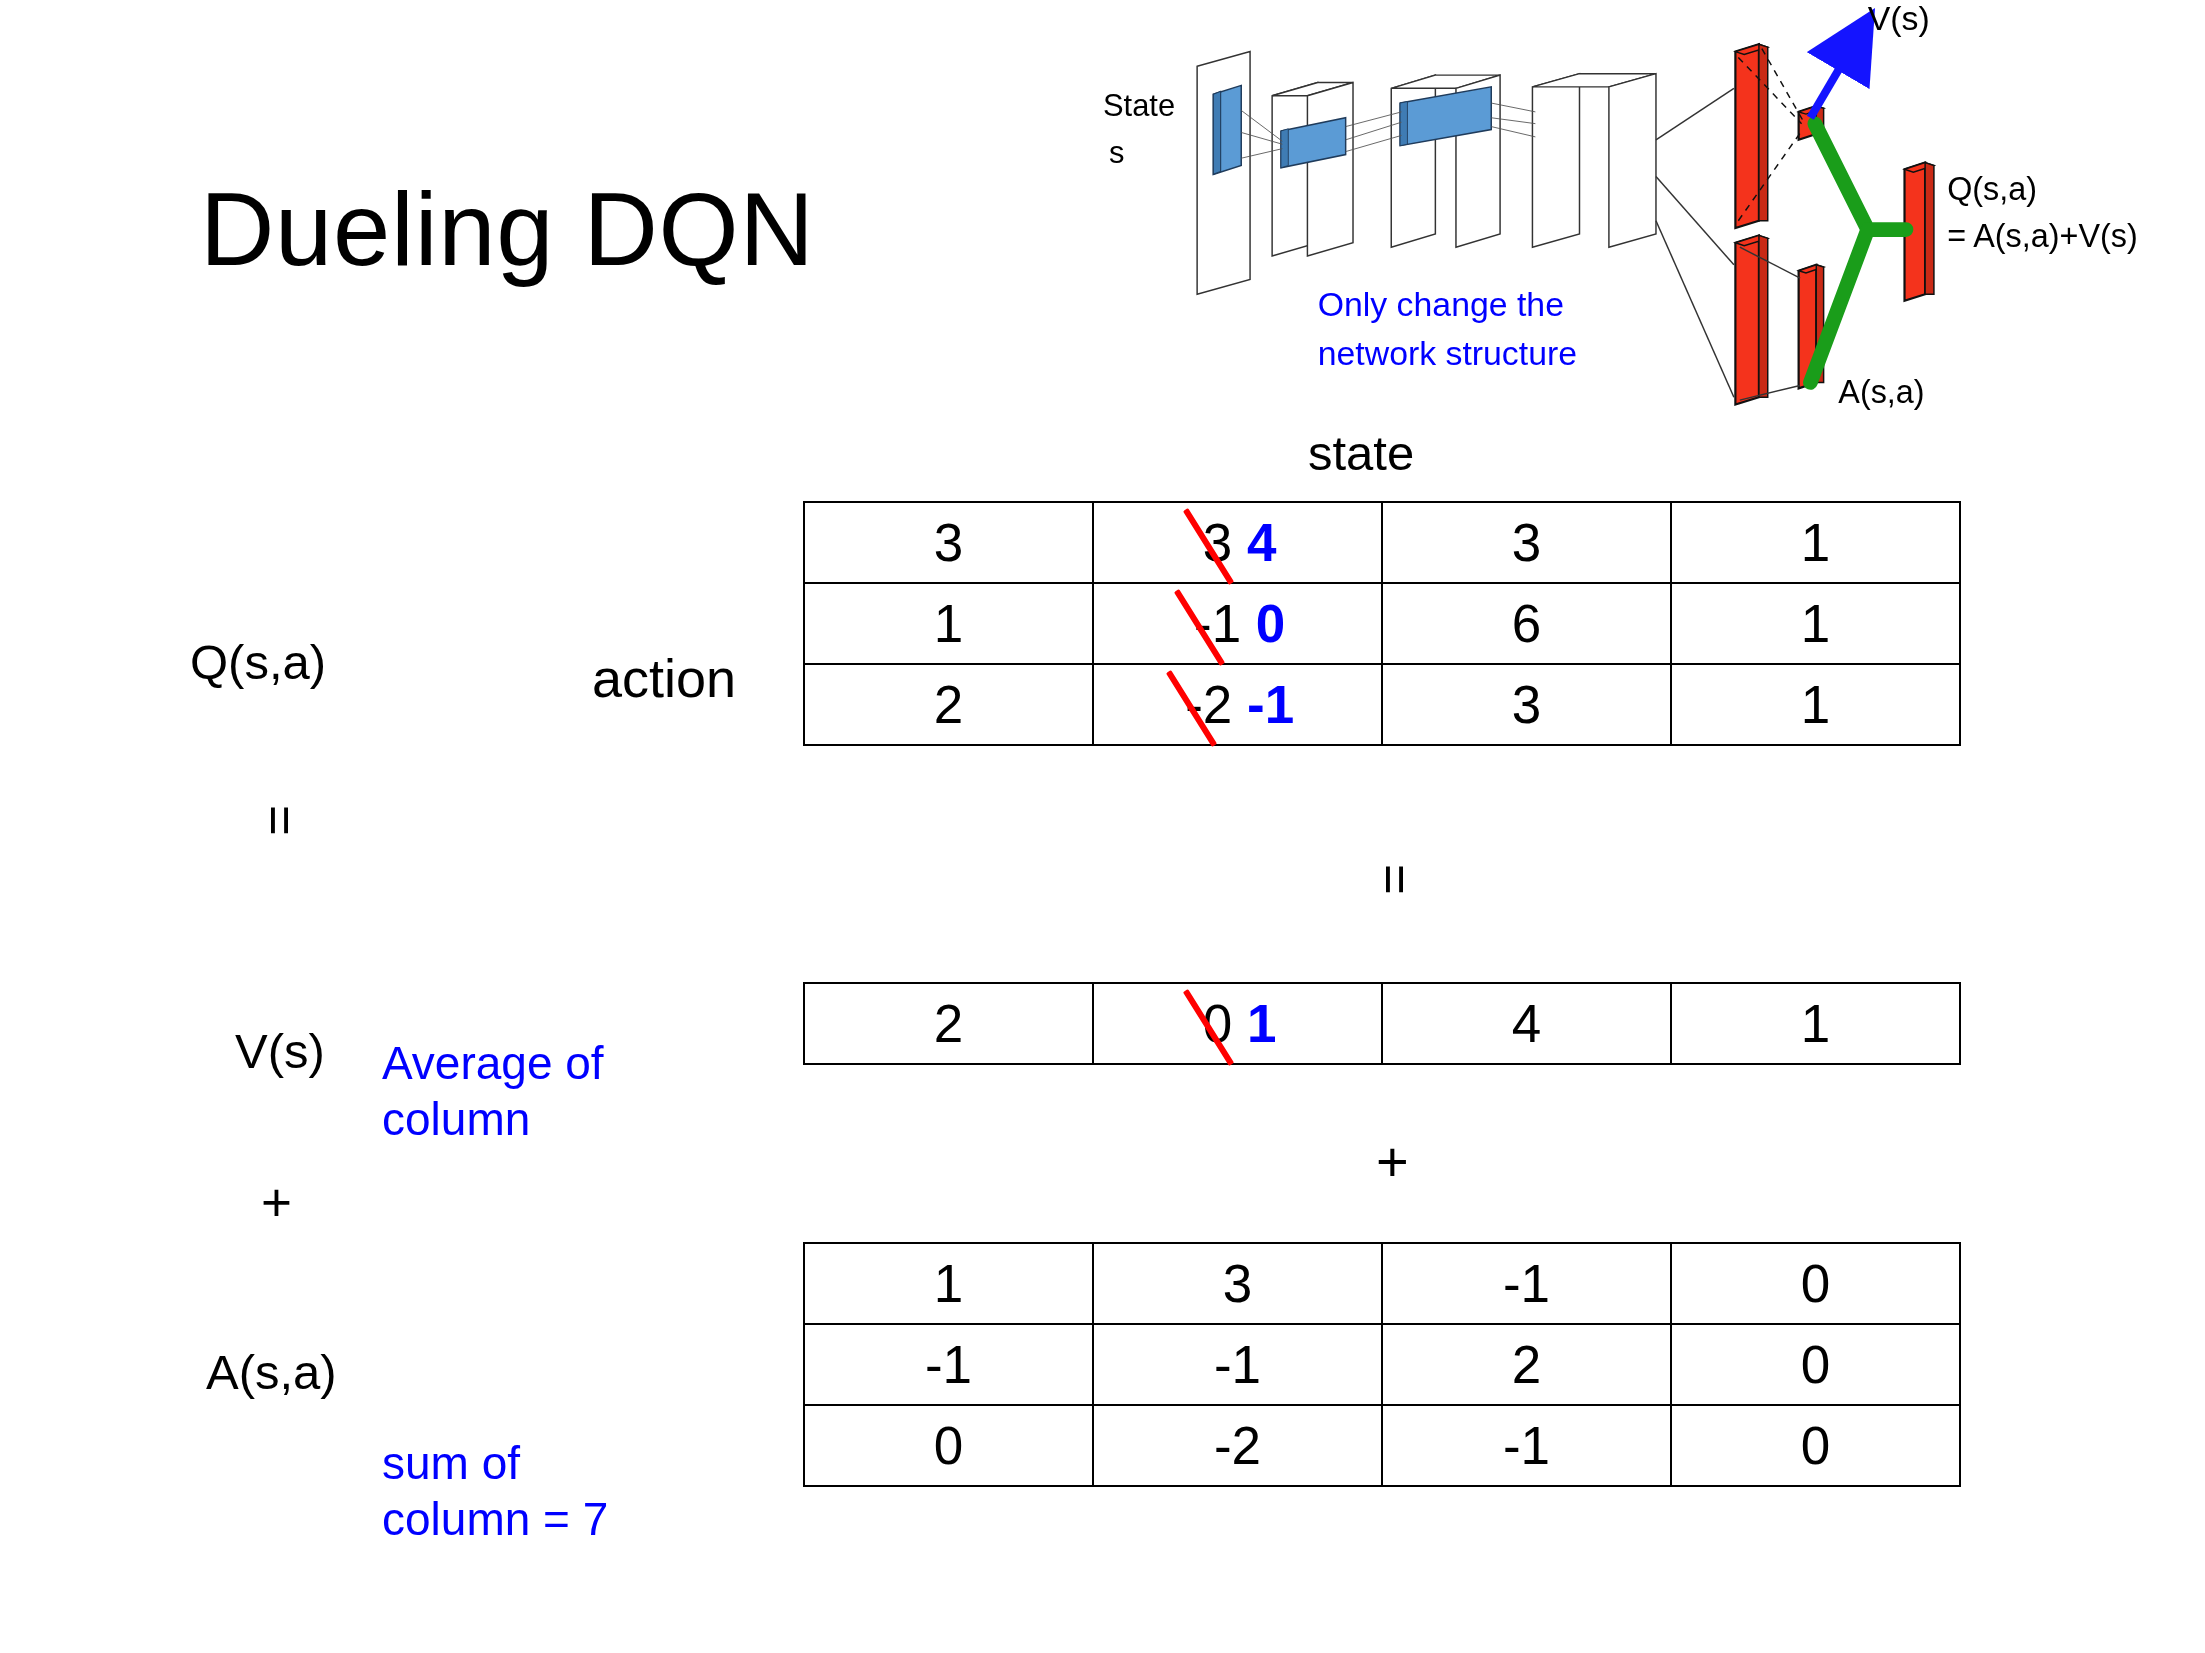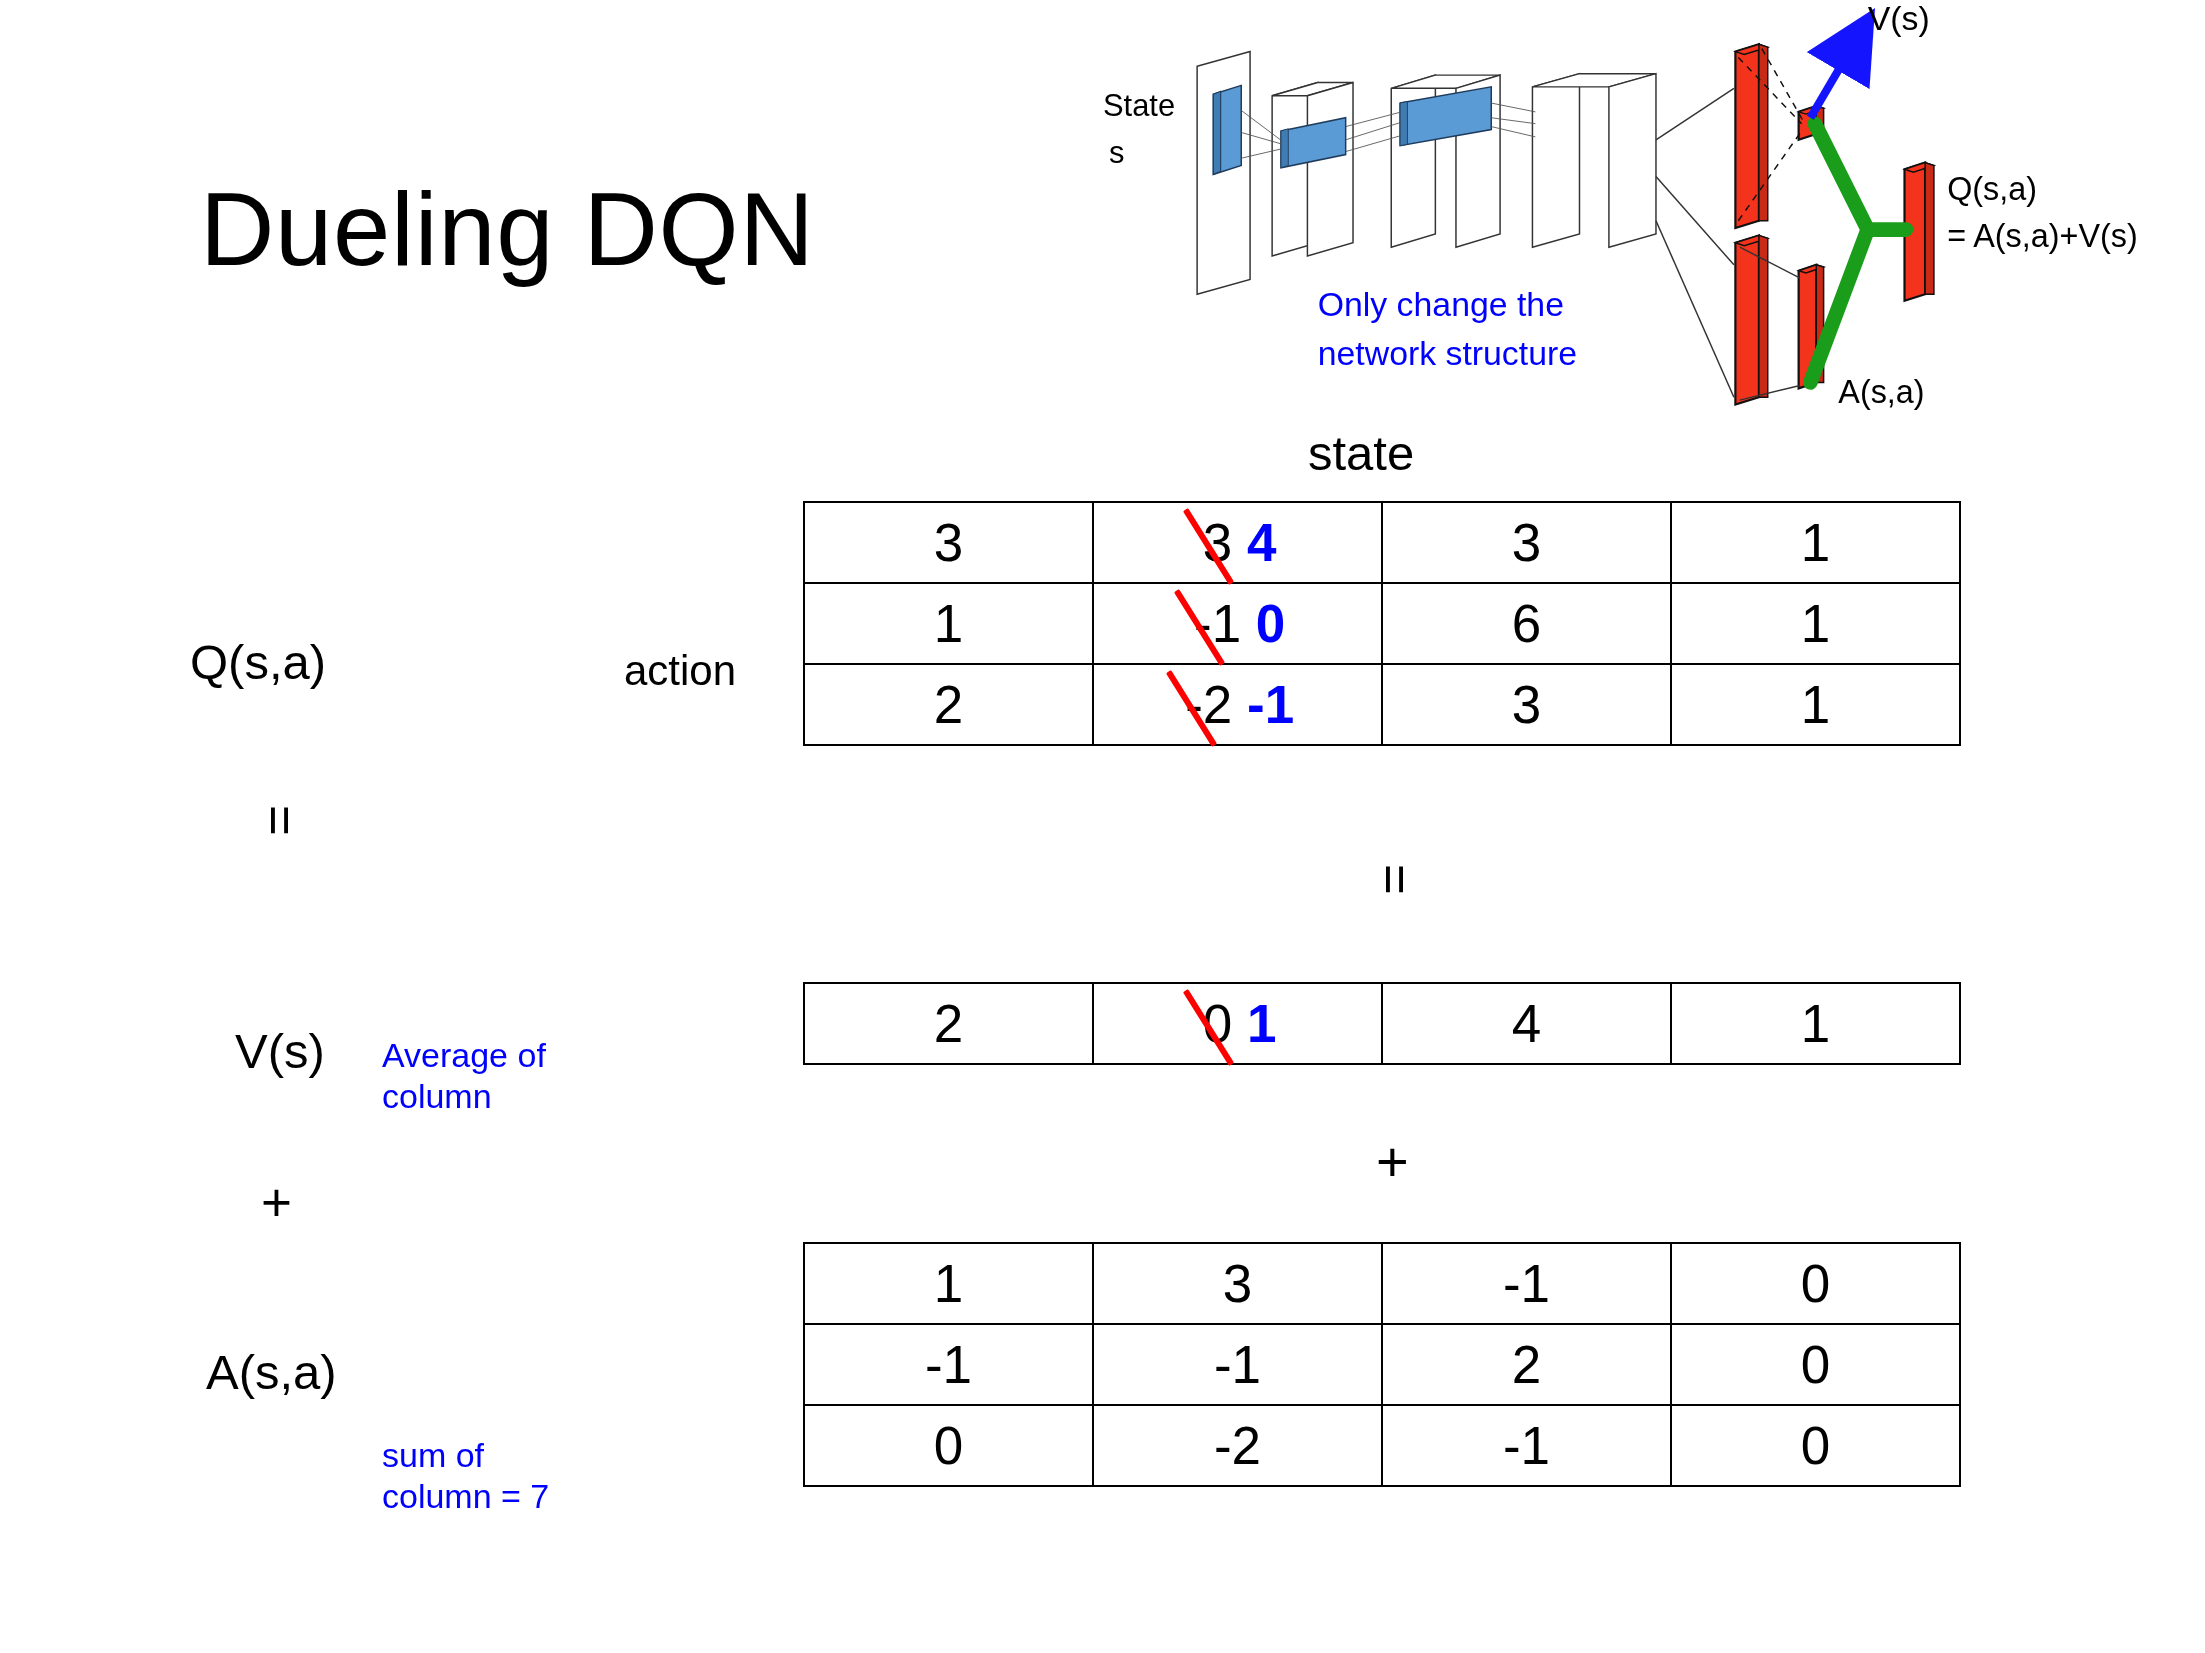--- a/index.html
+++ b/index.html
@@ -14,34 +14,34 @@
     left:176px; top:176px; width:809px;
     font-size:103px; line-height:1.05; font-weight:300;
     letter-spacing:0.7px; color:#000; white-space:nowrap;margin-left:24px;
   }
 
   
   .axis-label{font-size:49px; color:#000; white-space:nowrap;}
   #label-q{left:190px; top:634px;}
   #label-v{left:235px; top:1023px;}
   #label-a{left:206px; top:1344px;}
-  #label-action{left:624px; top:647px; font-size:42px;}
+  #label-action{left:592px; top:647px; font-size:54px;}
   #label-state{left:1308px; top:425px; font-size:49px;}
 
   
   .op{font-size:53px; font-weight:500; color:#000; line-height:1;}
   #op-eq-left{left:265px; top:794px; transform:rotate(90deg); transform-origin:center;}
   #op-plus-left{left:261px; top:1176px;}
 
   
   #op-eq-mid{left:1380px; top:853px; font-size:53px; transform:rotate(90deg); transform-origin:center;}
   #op-plus-mid{left:1376px; top:1134px; font-size:56px;}
 
   
-  .note-blue{color:#0000ff; font-size:34px; line-height:1.22; white-space:pre-line;}
+  .note-blue{color:#0000ff; font-size:46px; line-height:1.22; white-space:pre-line;}
   #note-average{left:382px; top:1035px;}
   #note-sum{left:382px; top:1435px;}
 
   
   .tbl{border-collapse:collapse; table-layout:fixed;}
   .tbl td{
     border:2.2px solid #000;
     width:287px; height:79px;
     text-align:center; vertical-align:middle;
     font-size:53px; font-weight:400; color:#000;

